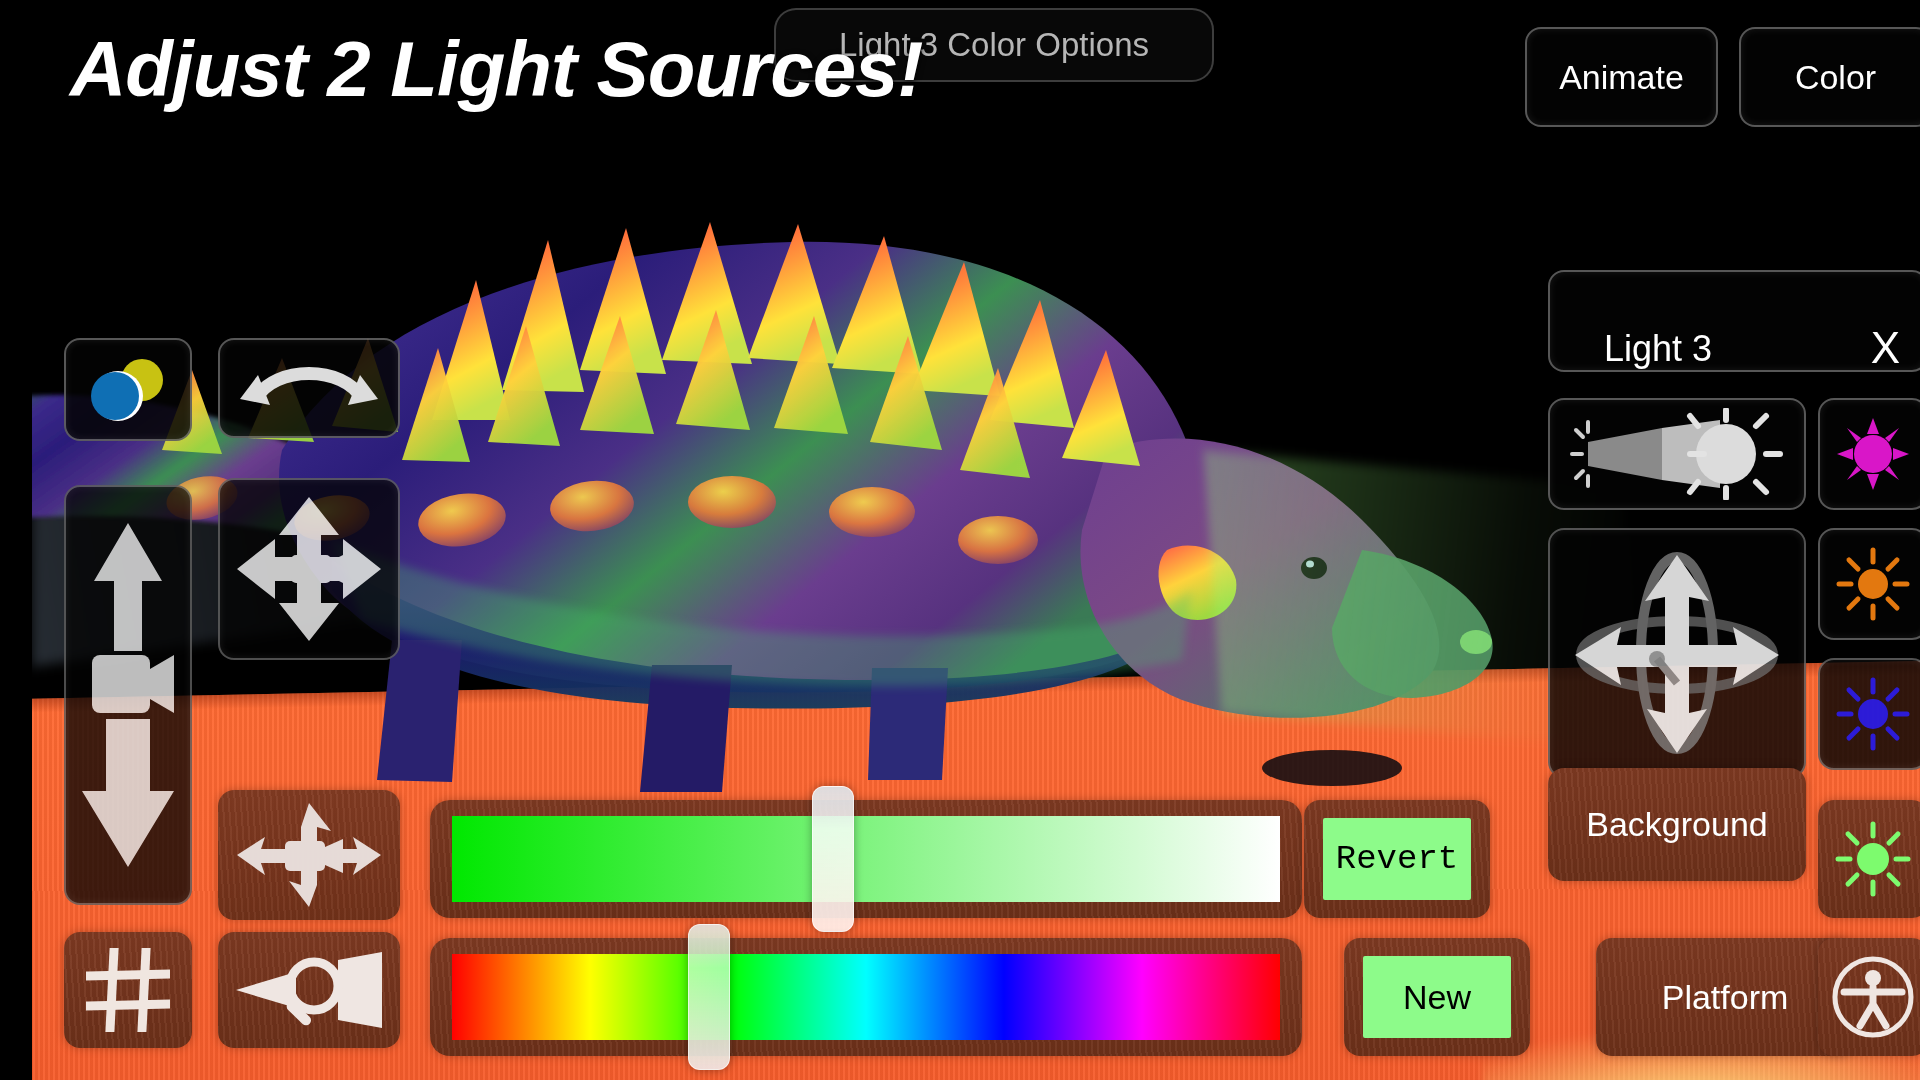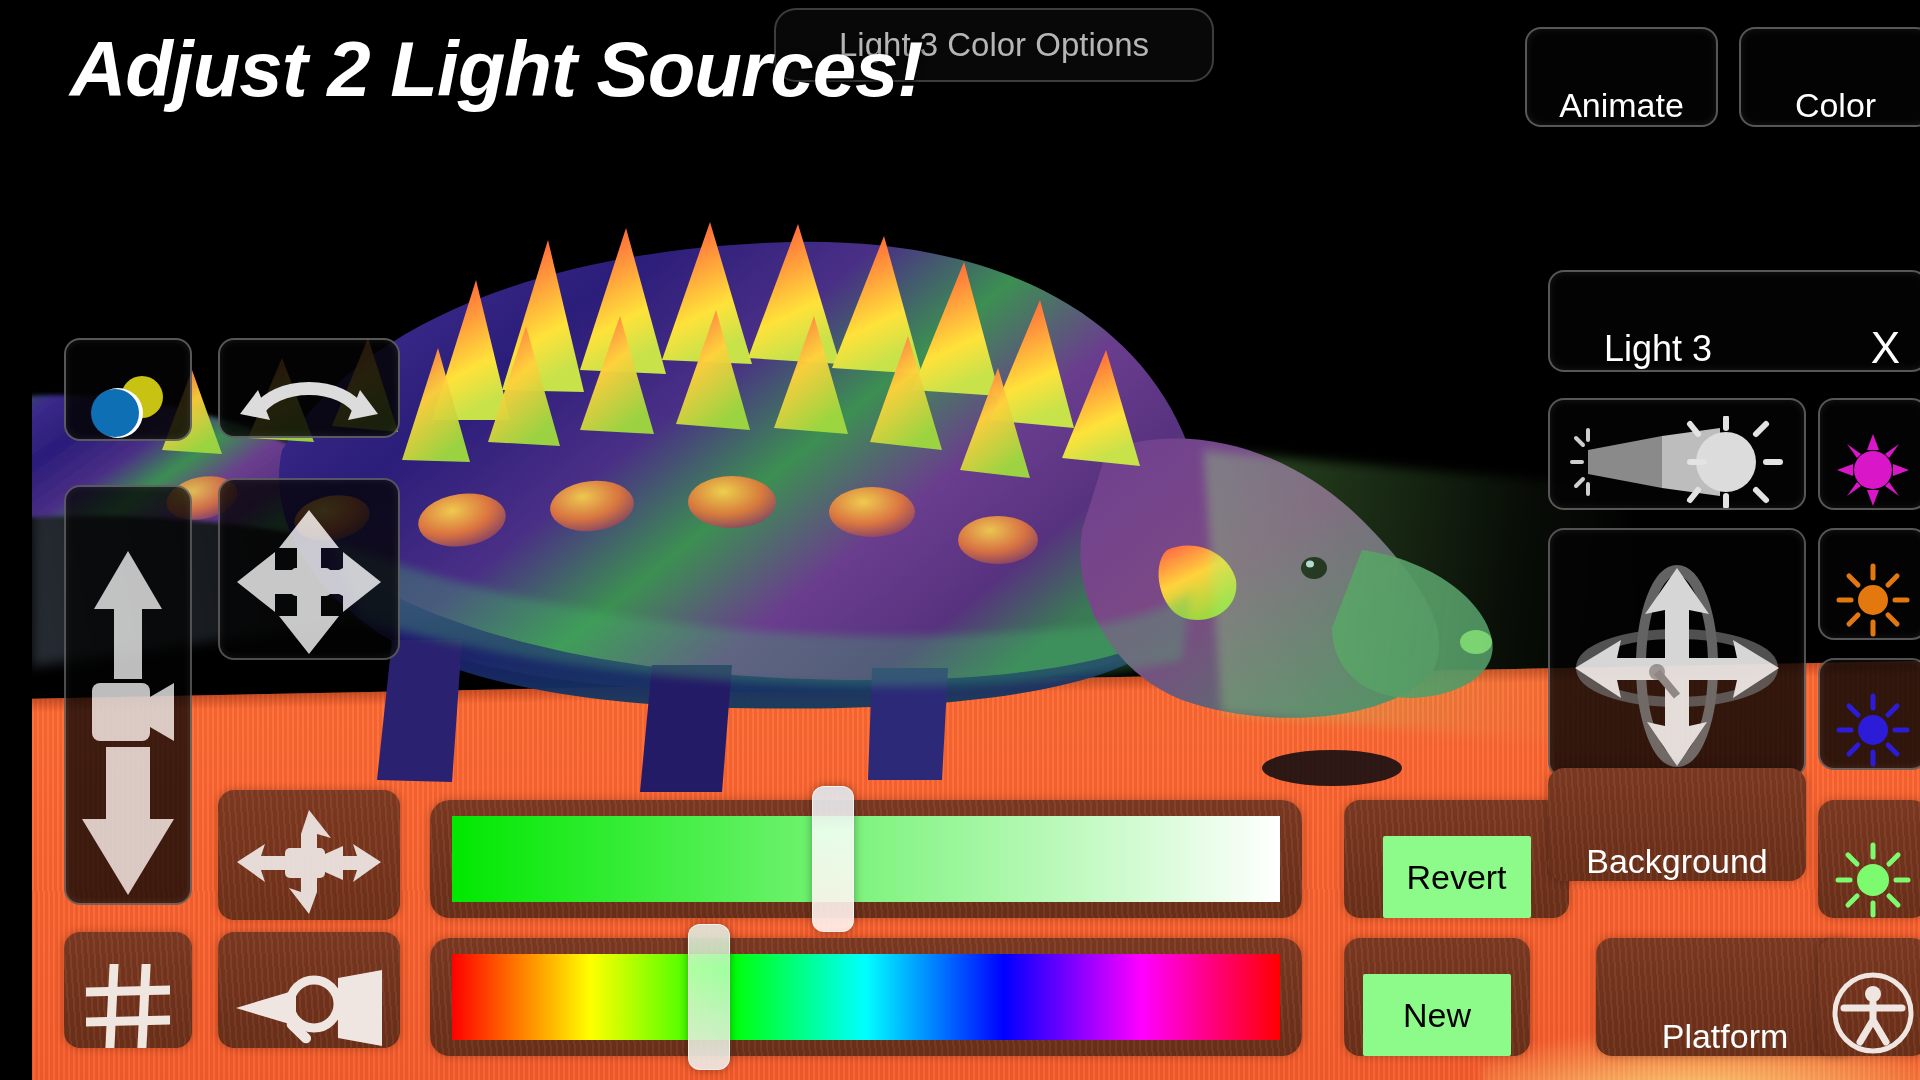--- a/index.html
+++ b/index.html
@@ -52,21 +52,21 @@
   .banner {
     position:absolute; left:38px; top:24px;
     font-size:78px; font-weight:bold; font-style:italic;
     color:#fff; letter-spacing:-1px; white-space:nowrap;
     text-shadow:0 2px 6px rgba(0,0,0,.9); z-index:60;
   }
 
   
   .btn {
     position:absolute; border-radius:16px; display:flex;
-    align-items:flex-end; justify-content:center;
+    align-items:center; justify-content:center;
     color:#fff; user-select:none;
   }
   .btn-dark {
     background:rgba(4,4,4,.86);
     border:2px solid rgba(190,190,190,.45);
     box-shadow:0 0 8px rgba(255,255,255,.09) inset;
   }
   .btn-wood {
     background:
       repeating-linear-gradient(86deg, rgba(255,255,255,.045) 0 2px, rgba(0,0,0,.05) 2px 6px),
@@ -329,21 +329,21 @@
     <div id="satThumb" style="position: absolute; top: -14px; width: 42px; height: 146px; border-radius: 12px; background: linear-gradient(rgba(220, 225, 230, 0.95), rgba(255, 255, 255, 0.82) 30%, rgba(255, 240, 235, 0.92)); border: 1px solid rgba(255, 255, 255, 0.65); box-shadow: rgba(0, 0, 0, 0.35) 0px 0px 10px; left: 381.88px;"></div>
   </div>
 
   <div class="btn btn-wood" style="left:398px; top:938px; width:872px; height:118px; z-index:40; border-radius:20px;">
     <div style="position:absolute; left:22px; top:16px; right:22px; bottom:16px; background:#0a0a0a;">
       <div id="hueFill" style="position: absolute; inset: 0px; background: linear-gradient(90deg, rgb(255, 0, 0), rgb(255, 255, 0), rgb(0, 255, 0), rgb(0, 255, 255), rgb(0, 0, 255), rgb(255, 0, 255), rgb(255, 0, 0));"></div>
     </div>
     <div id="hueThumb" style="position: absolute; top: -14px; width: 42px; height: 146px; border-radius: 12px; background: linear-gradient(rgba(228, 224, 218, 0.95), rgba(200, 255, 200, 0.8) 30%, rgba(240, 230, 228, 0.93)); border: 1px solid rgba(255, 255, 255, 0.6); box-shadow: rgba(0, 0, 0, 0.35) 0px 0px 10px; left: 257.68px;"></div>
   </div>
 
-  <div class="btn btn-wood" style="left:1312px; top:800px; width:225px; height:118px; z-index:40;">
+  <div class="btn btn-wood" style="left:1272px; top:800px; width:186px; height:118px; z-index:40;font-family:Liberation Mono, monospace;">
     <div class="greenplate" style="width:148px; height:82px;">
       <span>Revert</span>
     </div>
   </div>
   <div class="btn btn-wood" style="left:1312px; top:938px; width:186px; height:118px; z-index:40;">
     <div class="greenplate" style="width:148px; height:82px;">
       <span>New</span>
     </div>
   </div>
 

